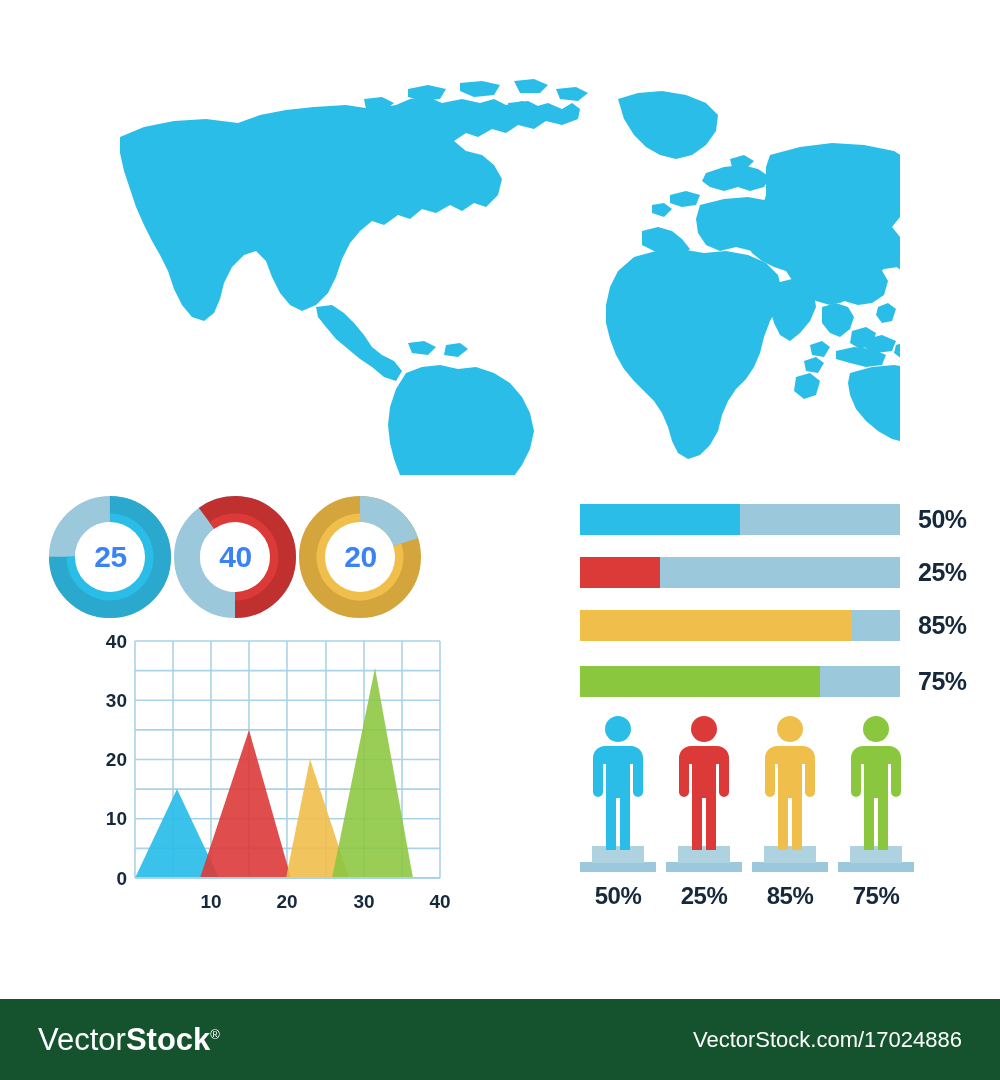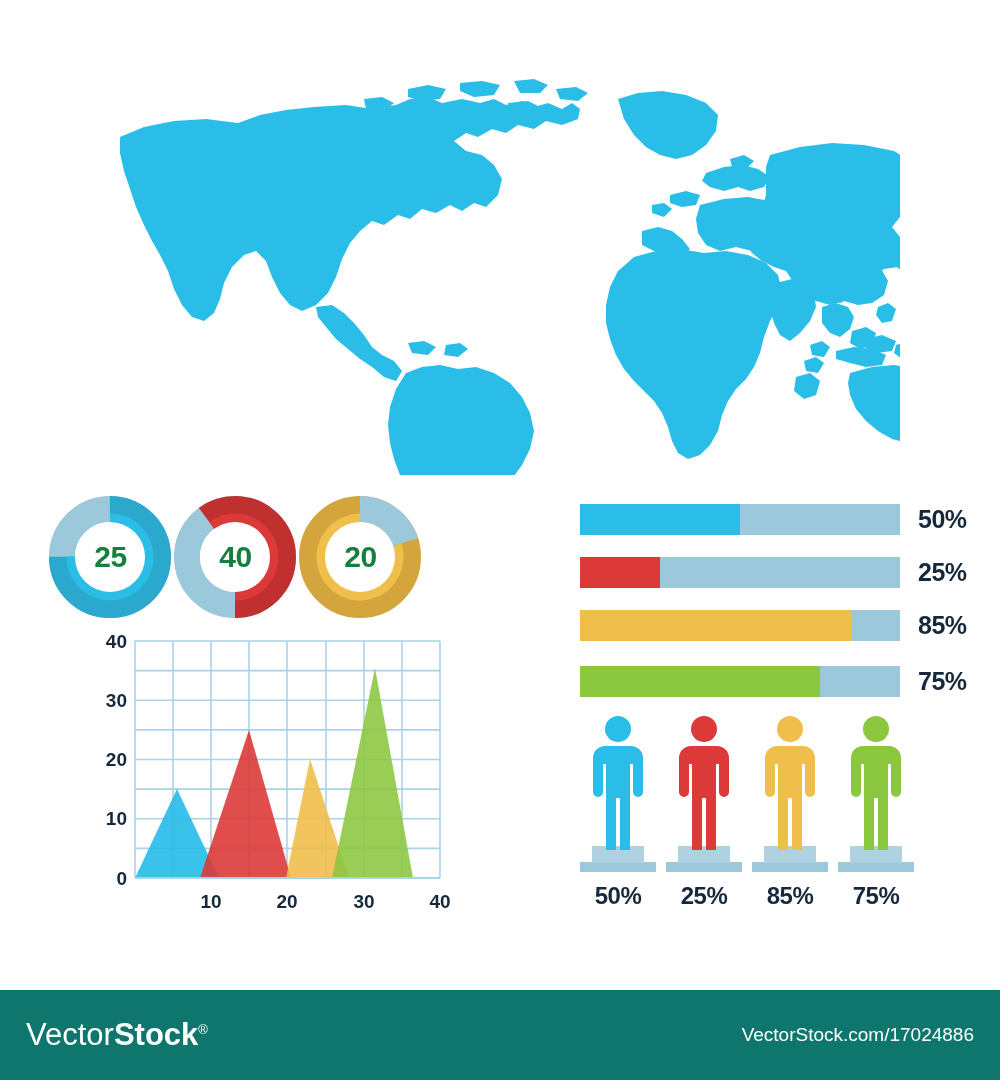--- a/index.html
+++ b/index.html
@@ -15,21 +15,21 @@
   .map-wrap { position:absolute; left:110px; top:55px; width:790px; height:420px; }
   .map-wrap svg { width:100%; height:100%; display:block; }
 
   
   .donut-row { position:absolute; left:48px; top:493px; width:500px; height:128px; display:flex; gap:0; }
   .donut { position:relative; width:125px; height:128px; }
   .donut svg { display:block; width:125px; height:128px; }
   .donut .dval {
     position:absolute; left:0; top:0; width:125px; height:128px;
     display:flex; align-items:center; justify-content:center;
-    font-size:30px; font-weight:bold; color:#15803d; letter-spacing:-0.5px;
+    font-size:30px; font-weight:bold; color:#3b82f6; letter-spacing:-0.5px;
     font-family:"Liberation Sans", sans-serif;
   }
 
   
   .chart-wrap { position:absolute; left:95px; top:633px; width:370px; height:285px; }
   .chart-wrap svg { display:block; width:370px; height:285px; }
   .ax-label { font-family:"Liberation Sans", sans-serif; font-size:19px; font-weight:bold; fill:#16283C; }
 
   
   .bars { position:absolute; left:580px; top:503px; width:400px; height:195px; }
@@ -46,29 +46,29 @@
   .person { position:absolute; top:0; width:80px; height:200px; }
   .person svg { display:block; width:80px; height:170px; }
   .person .ppct {
     position:absolute; left:0; top:168px; width:80px; text-align:center;
     font-size:24px; font-weight:bold; color:#16283C;
     font-family:"Liberation Sans", sans-serif; letter-spacing:-0.5px;
   }
 
   
   .footer {
-    position:absolute; left:0; bottom:0; width:1000px; height:90px;
-    background:#0f766e; display:flex; align-items:center; justify-content:space-between;
-    padding:0 26px;
+    position:absolute; left:0; bottom:0; width:1000px; height:81px;
+    background:#14532d; display:flex; align-items:center; justify-content:space-between;
+    padding:0 38px;
   }
   .vs-logo { font-size:31px; color:#ffffff; font-family:"Liberation Sans", sans-serif; white-space:nowrap; }
   .vs-logo .lite { font-weight:300; }
   .vs-logo .bold { font-weight:bold; }
   .vs-logo .reg { font-size:13px; vertical-align:super; }
-  .vs-url { font-size:19px; color:#ffffff; font-family:"Liberation Sans", sans-serif; }
+  .vs-url { font-size:22px; color:#ffffff; font-family:"Liberation Sans", sans-serif; }
 </style>
 </head>
 <body>
 
 <div id="page">
 
   <div class="map-wrap">
     <svg viewBox="0 0 790 420" xmlns="http://www.w3.org/2000/svg">
       <g id="map-continents" fill="#29BDE8">
 

